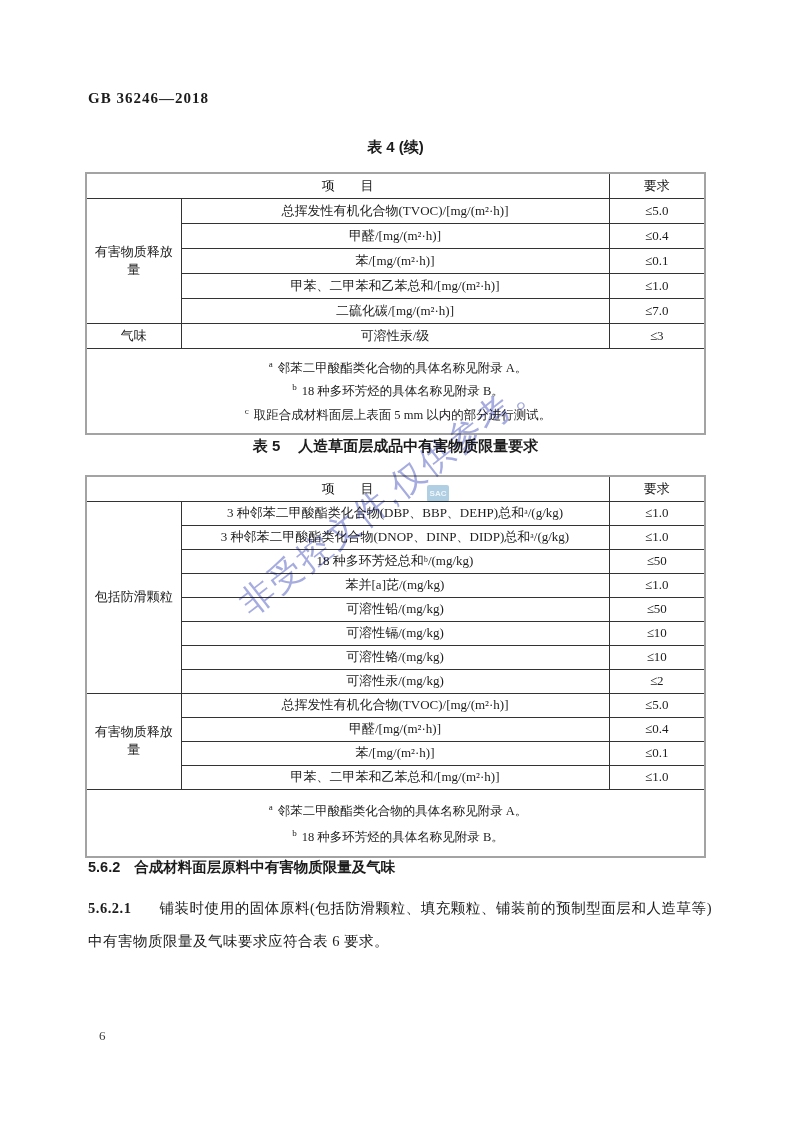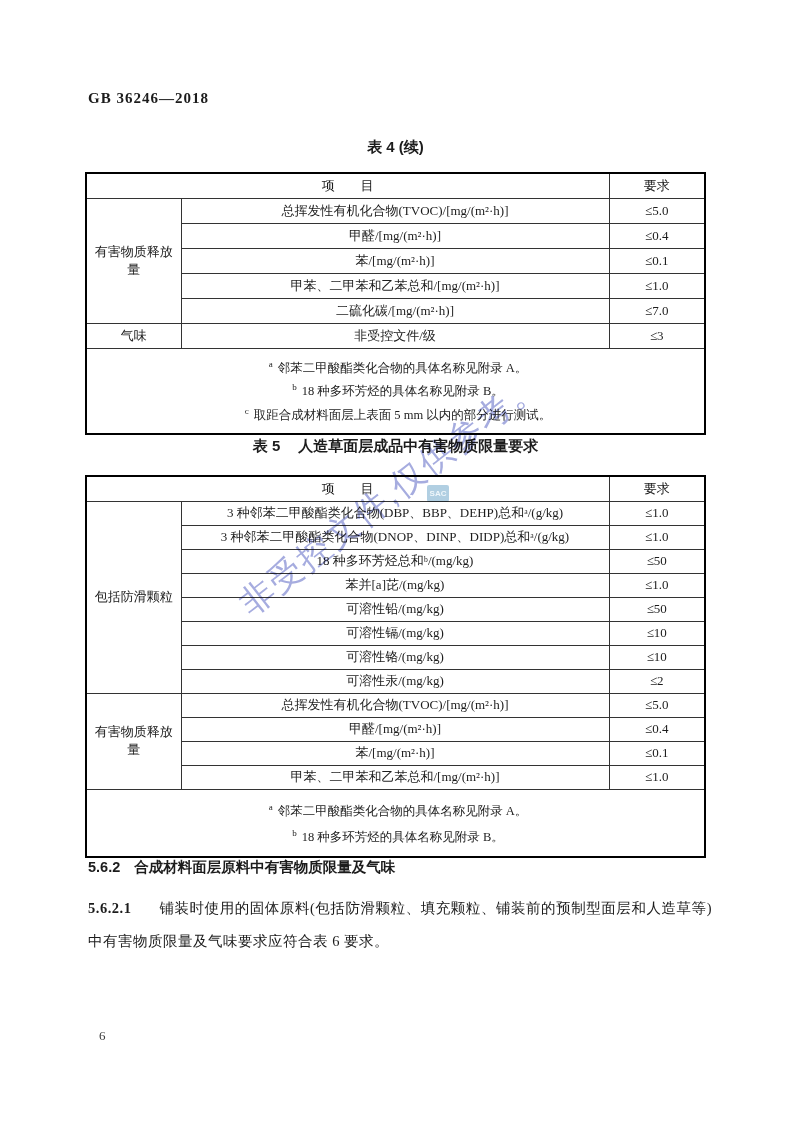--- a/index.html
+++ b/index.html
@@ -23,21 +23,21 @@
   .t5block{top:437px;}
   .tbl-title{
     text-align:center;font-weight:bold;font-size:15px;
     font-family:"Liberation Sans","DejaVu Sans",sans-serif;
   }
   .t4block .tbl-title{margin-bottom:15px;}
   .t5block .tbl-title{margin-bottom:19px;}
   .title-prefix{margin-right:18px;}
   .gbtable{
     border-collapse:collapse;table-layout:fixed;width:621px;
-    border:2px solid #000000;
+    border:2px solid #a3a3a3;
   }
   .gbtable td{
     border:1px solid #333;
     text-align:center;vertical-align:middle;
     font-size:13px;color:#1c1c1c;padding:0 4px;
     background:transparent;
   }
   .gbtable col.c1{width:95px;}
   .gbtable col.c2{width:auto;}
   .gbtable col.c3{width:96px;}
@@ -139,21 +139,21 @@
             <tr>
               <td>甲苯、二甲苯和乙苯总和/[mg/(m²·h)]</td>
               <td>≤1.0</td>
             </tr>
             <tr>
               <td>二硫化碳/[mg/(m²·h)]</td>
               <td>≤7.0</td>
             </tr>
             <tr>
               <td rowspan="1">气味</td>
-              <td>非受控文件/级</td>
+              <td>可溶性汞/级</td>
               <td>≤3</td>
             </tr>
             <tr>
               <td colspan="3" class="footnote-cell">
                 <div class="footnote-line"><sup>a</sup>邻苯二甲酸酯类化合物的具体名称见附录 A。</div>
                 <div class="footnote-line"><sup>b</sup>18 种多环芳烃的具体名称见附录 B。</div>
                 <div class="footnote-line"><sup>c</sup>取距合成材料面层上表面 5 mm 以内的部分进行测试。</div>
               </td>
             </tr>
           </tbody>

